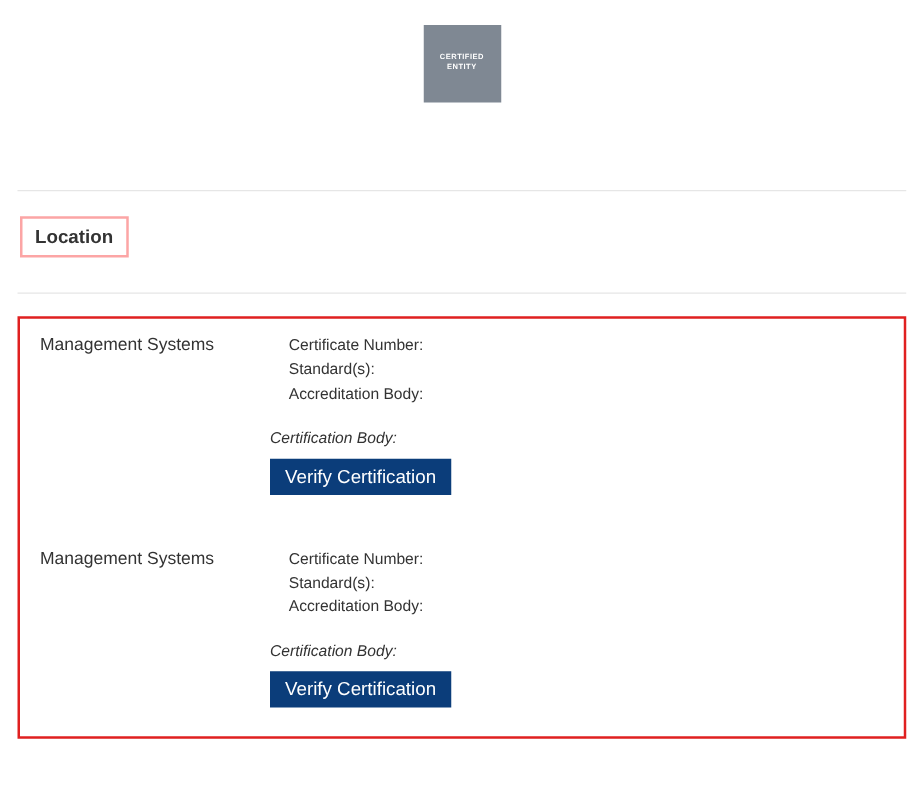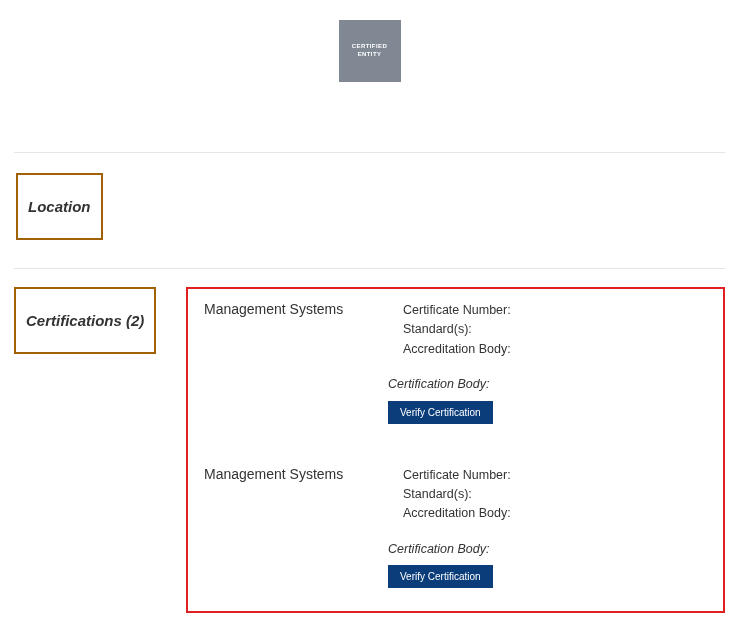--- a/index.html
+++ b/index.html
@@ -36,26 +36,25 @@
   .divider {
     border: none;
     border-top: 1px solid #e6e6e6;
     margin: 0;
   }
   .section {
     padding: 20px 2px 28px 2px;
   }
   .section-label {
     display: inline-block;
-    border: 2px solid #a16207;
-    padding: 23px 10px;
+    border: 2px solid #fca5a5;
+    padding: 6px 10px;
     font-size: 15px;
     font-weight: 700;
     color: #333;
-    font-style: italic;
   }
   .cert-row {
     display: flex;
     align-items: flex-start;
     padding-top: 18px;
   }
   .cert-left {
     flex: 0 0 172px;
   }
   .cert-right {
@@ -80,21 +79,21 @@
     font-size: 12.5px;
     color: #333;
     line-height: 1.55;
   }
   .cert-fields-top { margin-bottom: 16px; margin-left: 15px; }
   .cert-fields-mid { margin-bottom: 6px; font-style: italic; }
   .verify-btn {
     display: inline-block;
     background: #0b3d7a;
     color: #ffffff;
-    font-size: 10px;
+    font-size: 15px;
     padding: 6px 12px;
     border: none;
     cursor: pointer;
     font-family: inherit;
   }
 </style>
 </head>
 <body>
 
 <div class="logo-wrap">
@@ -109,23 +108,20 @@
 <hr class="divider">
 
 <div class="section">
   <span class="section-label">Location</span>
 </div>
 
 <hr class="divider">
 
 <div class="cert-row">
 
-  <div class="cert-left">
-    <span class="section-label">Certifications (2)</span>
-  </div>
 
   <div class="cert-right">
 
     <div class="cert-item">
       <div class="cert-type-col">Management Systems</div>
       <div class="cert-fields-col">
         <div class="cert-fields-top">
           <div>Certificate Number:</div>
           <div>Standard(s):</div>
           <div>Accreditation Body:</div>

